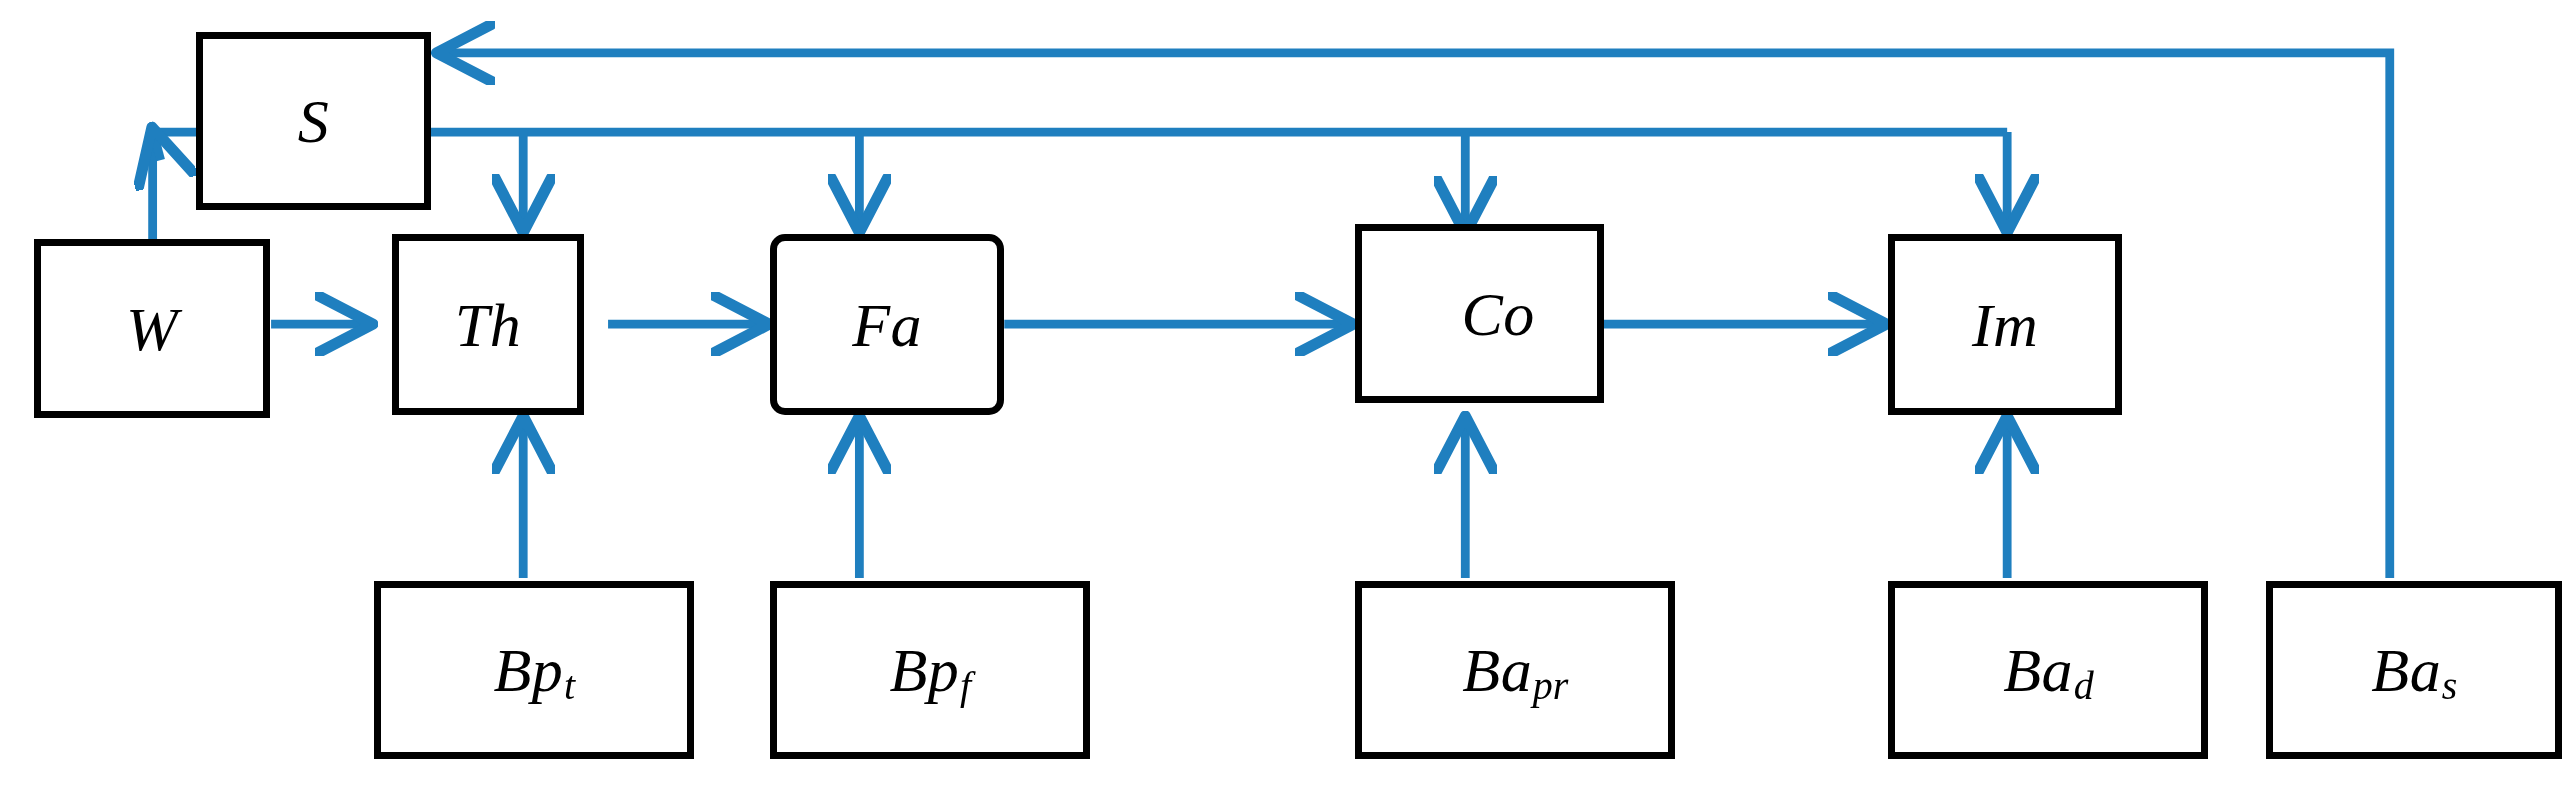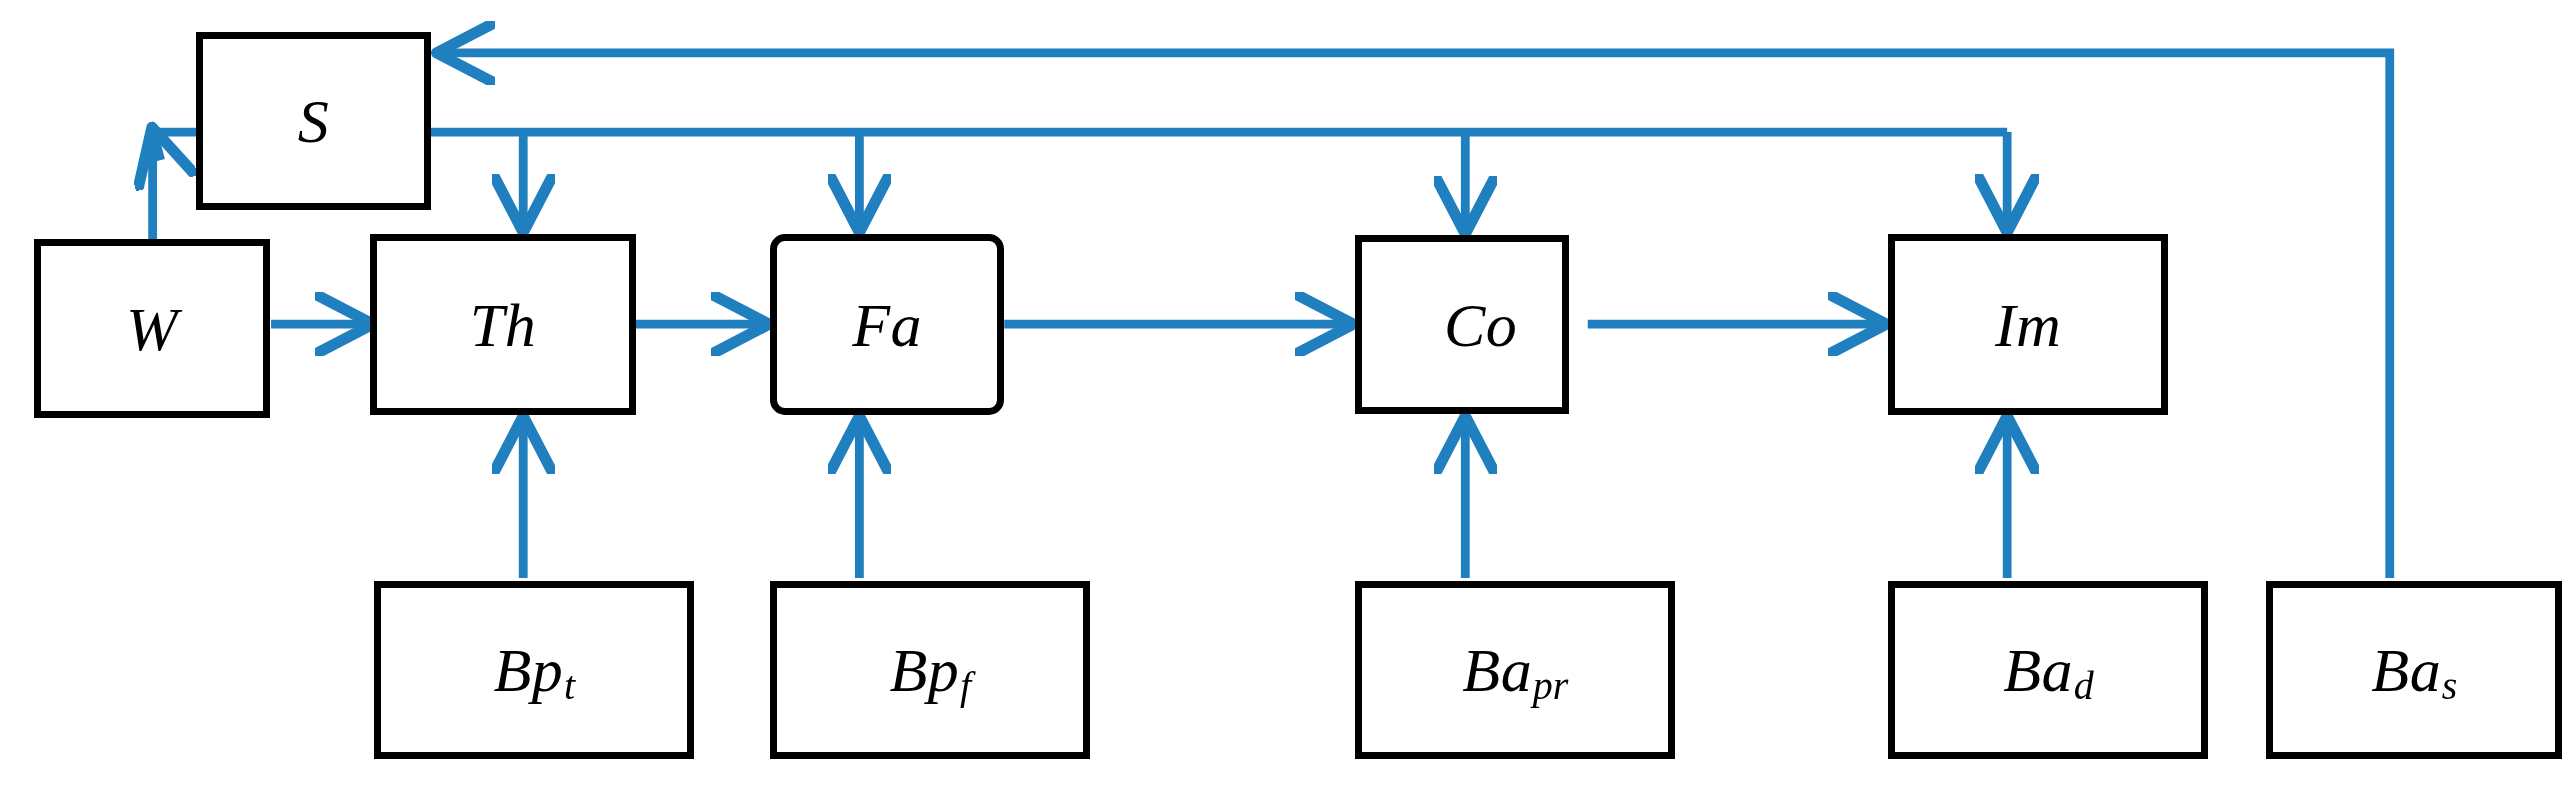--- a/index.html
+++ b/index.html
@@ -94,33 +94,33 @@
   </svg>
 
   <div class="node" style="left:196px; top:32px; width:235px; height:178px;">
     <span class="lbl">S</span>
   </div>
 
   <div class="node" style="left:34px; top:239px; width:236px; height:179px;">
     <span class="lbl">W</span>
   </div>
 
-  <div class="node" style="left:370px; top:234px; width:266px; height:181px;">
+  <div class="node" style="left:392px; top:234px; width:192px; height:181px;">
     <span class="lbl">Th</span>
   </div>
 
   <div class="node" style="left:770px; top:234px; width:234px; height:181px;border-radius:15px;">
     <span class="lbl">Fa</span>
   </div>
 
-  <div class="node" style="left:1355px; top:235px; width:214px; height:179px;padding-left:37px;">
+  <div class="node" style="left:1355px; top:224px; width:249px; height:179px;padding-left:37px;">
     <span class="lbl">Co</span>
   </div>
 
-  <div class="node" style="left:1888px; top:234px; width:280px; height:181px;font-family:Liberation Serif, serif;">
+  <div class="node" style="left:1888px; top:234px; width:234px; height:181px;font-family:Liberation Serif, serif;">
     <span class="lbl">Im</span>
   </div>
 
   <div class="node" style="left:374px; top:581px; width:320px; height:178px;">
     <span class="lbl">Bp</span>
       <span class="sub">t</span>
   </div>
 
   <div class="node" style="left:770px; top:581px; width:320px; height:178px;">
     <span class="lbl">Bp</span>

